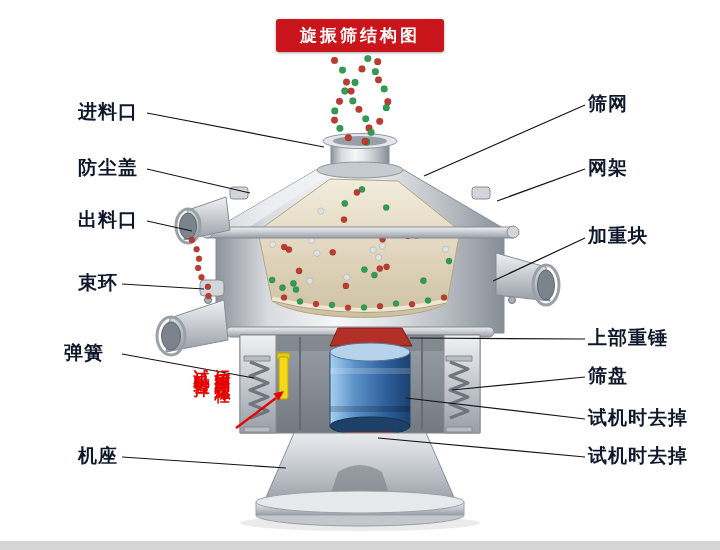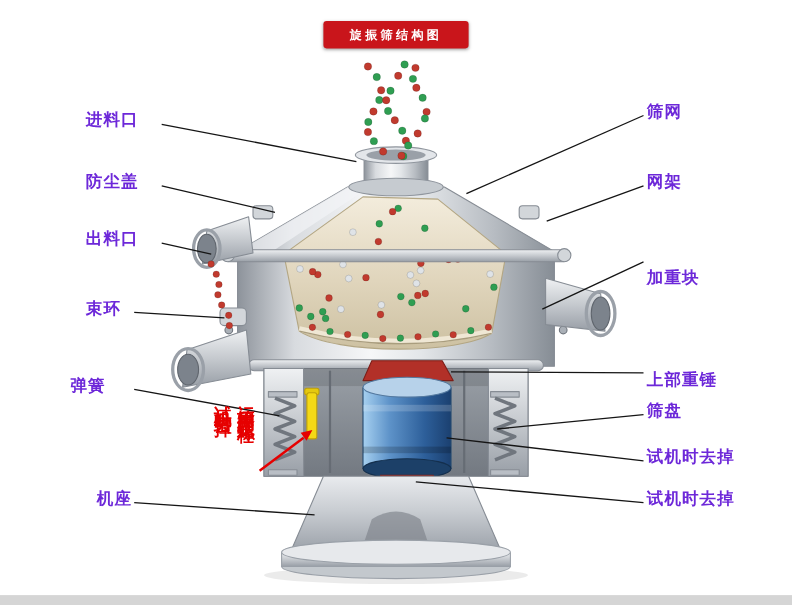--- a/index.html
+++ b/index.html
@@ -3,25 +3,25 @@
 <meta charset="utf-8">
 <style>
   * { margin:0; padding:0; box-sizing:border-box; }
   html,body { width:720px; height:550px; }
   body {
     position:relative; overflow:hidden; background:#ffffff;
     font-family:"Liberation Sans", sans-serif;
   }
   .badge {
     position:absolute; left:50%; top:19px; transform:translateX(-50%);
-    padding:5px 24px; font-size:11px; font-weight:bold; letter-spacing:3px;
+    padding:5px 24px; font-size:17px; font-weight:bold; letter-spacing:3px;
     border-radius:3px; box-shadow:0 1px 3px rgba(0,0,0,.35); white-space:nowrap;
   }
   .lbl {
-    position:absolute; font-size:15px; font-weight:700; color:#6d28d9;
+    position:absolute; font-size:19px; font-weight:700; color:#0f172a;
     letter-spacing:1px; white-space:nowrap; line-height:1.1;
   }
   .note-col {
     position:absolute; writing-mode:vertical-rl; text-orientation:upright;
     font-size:16px; font-weight:700; letter-spacing:3px; line-height:1.1;
   }
   .footer-bar { position:absolute; left:0; bottom:0; width:720px; height:9px; }
   svg.machine { position:absolute; left:0; top:0; }
 </style>
 </head>
@@ -275,26 +275,26 @@
   </g>
 </svg>
 
 <div class="badge" style="background-color: rgb(201, 21, 27); color: rgb(255, 255, 255);">旋振筛结构图</div>
 
 <div class="lbl" style="left:78px; top:102px;">进料口</div>
 <div class="lbl" style="left:78px; top:158px;font-family:Liberation Serif, serif;">防尘盖</div>
 <div class="lbl" style="left:78px; top:210px;">出料口</div>
 <div class="lbl" style="left:78px; top:273px;font-family:Liberation Serif, serif;">束环</div>
 <div class="lbl" style="left:64px; top:343px;">弹簧</div>
-<div class="lbl" style="left:88px; top:446px;">机座</div>
+<div class="lbl" style="left:78px; top:446px;">机座</div>
 
 <div class="lbl" style="left:588px; top:94px;">筛网</div>
 <div class="lbl" style="left:588px; top:158px;">网架</div>
-<div class="lbl" style="left:588px; top:245px;">加重块</div>
-<div class="lbl" style="left:588px; top:328px;margin-top:10px;">上部重锤</div>
+<div class="lbl" style="left:588px; top:226px;">加重块</div>
+<div class="lbl" style="left:588px; top:328px;">上部重锤</div>
 <div class="lbl" style="left:588px; top:366px;">筛盘</div>
 <div class="lbl" style="left:588px; top:408px;">试机时去掉</div>
 <div class="lbl" style="left:588px; top:446px;">试机时去掉</div>
 
 <div class="note-col" style="left: 193px; top: 356px; color: rgb(230, 0, 0);">试机时去掉</div>
 <div class="note-col" style="left: 214px; top: 356px; color: rgb(230, 0, 0);">运输用固定螺栓</div>
 
 <div class="footer-bar" style="background-color: rgb(213, 213, 213);"></div>
 
 </body></html>

